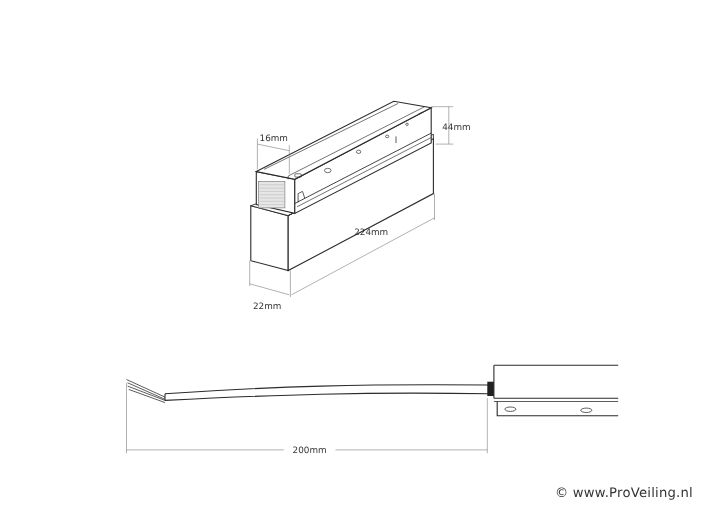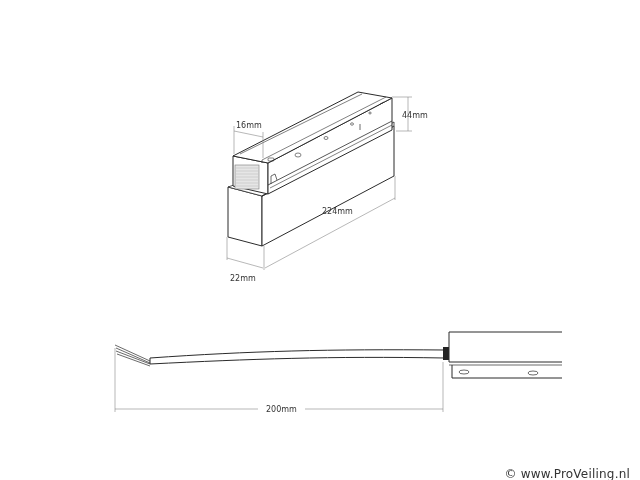--- a/index.html
+++ b/index.html
@@ -1,19 +1,19 @@
 <!DOCTYPE html>
 <html><head>
 <meta charset="utf-8">
 <style>
   html, body { margin: 0; padding: 0; background: #ffffff; }
   body { width: 640px; height: 480px; position: relative; overflow: hidden; font-family: "DejaVu Sans", sans-serif; }
   svg { position: absolute; left: 0; top: 0; }
   .dim-text { font-family: "DejaVu Sans", sans-serif; font-size: 8px; fill: #333333; }
-  .watermark { position: absolute; right: 10px; top: 467px; font-family: "DejaVu Sans", sans-serif; font-size: 12px; color: #333333; letter-spacing: 0.2px; }
+  .watermark { position: absolute; right: 10px; top: 441px; font-family: "DejaVu Sans", sans-serif; font-size: 12px; color: #333333; letter-spacing: 0.2px; }
 </style>
 </head>
 <body>
 
 <svg width="640" height="480" viewBox="0 0 640 480">
   <g fill="none" stroke="#2b2b2b" stroke-width="1">
 
     <polygon points="228,187 262,196 262,246 228,237" fill="#ffffff"></polygon>
 
     <polygon points="262,196 394,126 394,176 262,246" fill="#ffffff"></polygon>

